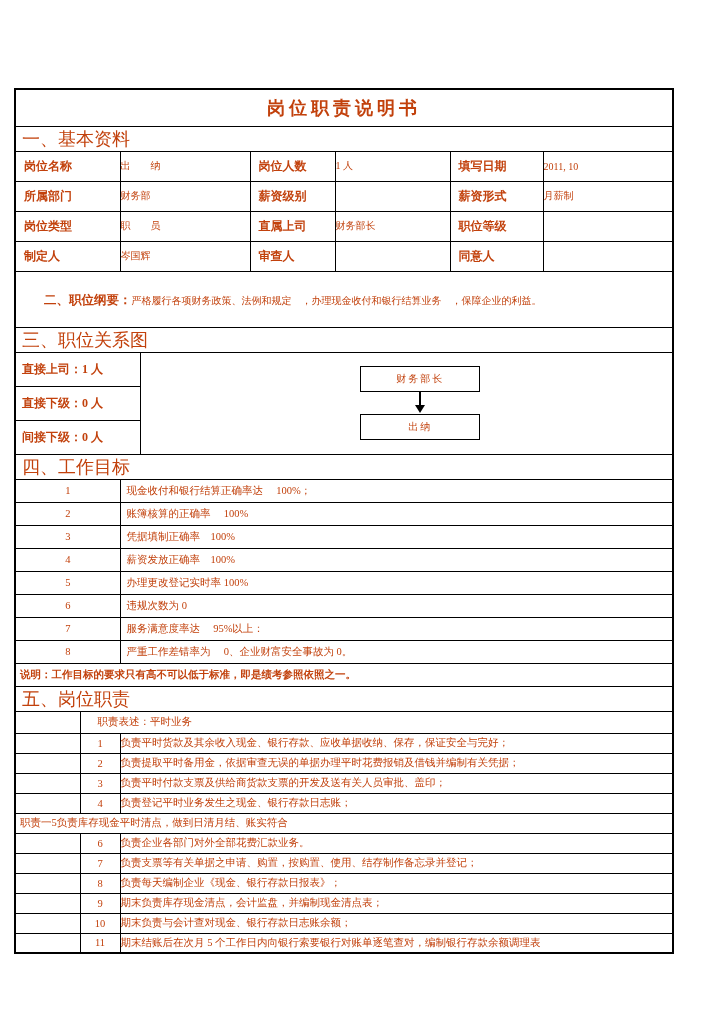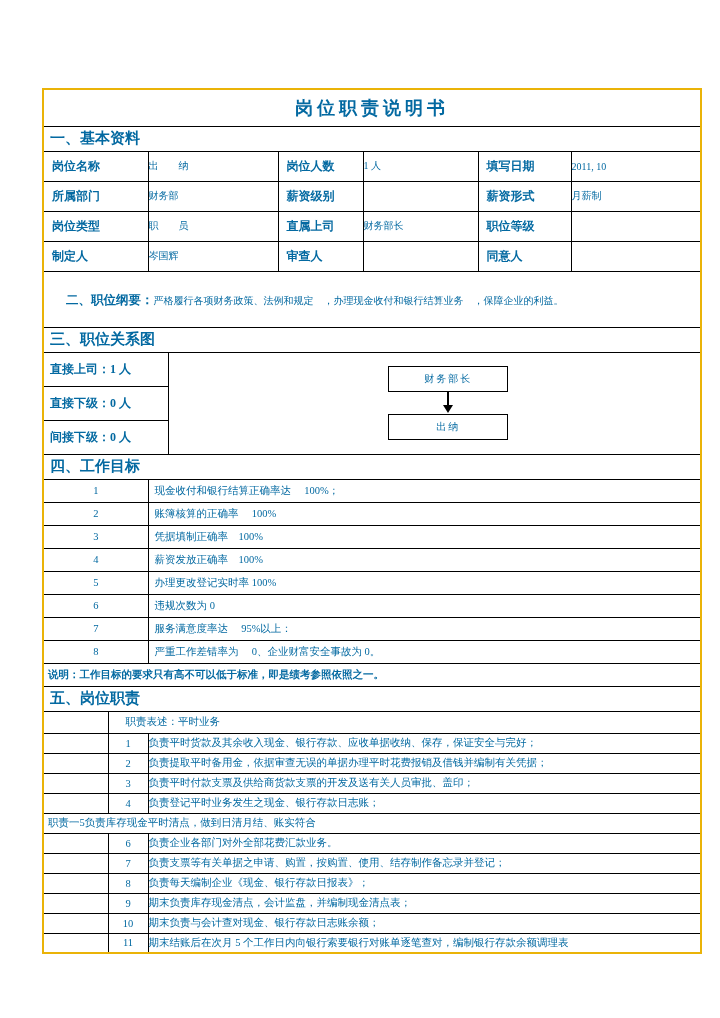--- a/index.html
+++ b/index.html
@@ -1,28 +1,28 @@
 <!DOCTYPE html>
 <html><head>
 <meta charset="utf-8">
 <style>
   html,body{margin:0;padding:0;}
   body{width:720px;height:1018px;background:#ffffff;}
   .page{position:relative;width:720px;height:1018px;background:#ffffff;overflow:hidden;}
-  table.doc{position:absolute;left:42px;top:88px;width:658px;table-layout:fixed;border-collapse:collapse;border:2px solid #eab308;font-family:"Liberation Serif","DejaVu Serif",serif;color:#0369a1;}
+  table.doc{position:absolute;left:14px;top:88px;width:658px;table-layout:fixed;border-collapse:collapse;border:2px solid #000000;font-family:"Liberation Serif","DejaVu Serif",serif;color:#c2410c;}
   td{border:1px solid #000;padding:0;vertical-align:middle;overflow:hidden;}
   tr.r-title{height:37px;}
   td.title{font-size:18px;font-weight:bold;text-align:center;letter-spacing:4px;}
   tr.r-heading{height:25px;}
-  td.heading{font-weight:bold;font-size:15px;padding-left:6px;}
+  td.heading{font-weight:normal;font-size:18px;padding-left:6px;}
   tr.r-basic{height:30px;}
   td.flabel{font-weight:bold;font-size:12px;padding-left:8px;}
   td.fvalue{font-size:10px;text-align:left;white-space:pre-wrap;}
   tr.r-outline{height:27px;}
-  td.outline{padding-left:6px;white-space:pre-wrap;}
+  td.outline{padding-left:12px;white-space:pre-wrap;}
   .outline-label{font-weight:bold;font-size:12.5px;}
   .outline-text{font-size:10px;}
   tr.r-rel{height:34px;}
   td.rel-label{font-weight:bold;font-size:12px;padding-left:6px;}
   td.diagram-cell{vertical-align:middle;}
   .diagram{display:flex;flex-direction:column;align-items:center;transform:translateX(14px);}
   .org-box{width:118px;height:24px;border:1px solid #000;font-size:10px;letter-spacing:2px;display:flex;align-items:center;justify-content:center;background:#fff;}
   .arrow-svg{display:block;}
   tr.r-goal{height:23px;}
   td.gnum{font-size:10.5px;text-align:center;}

